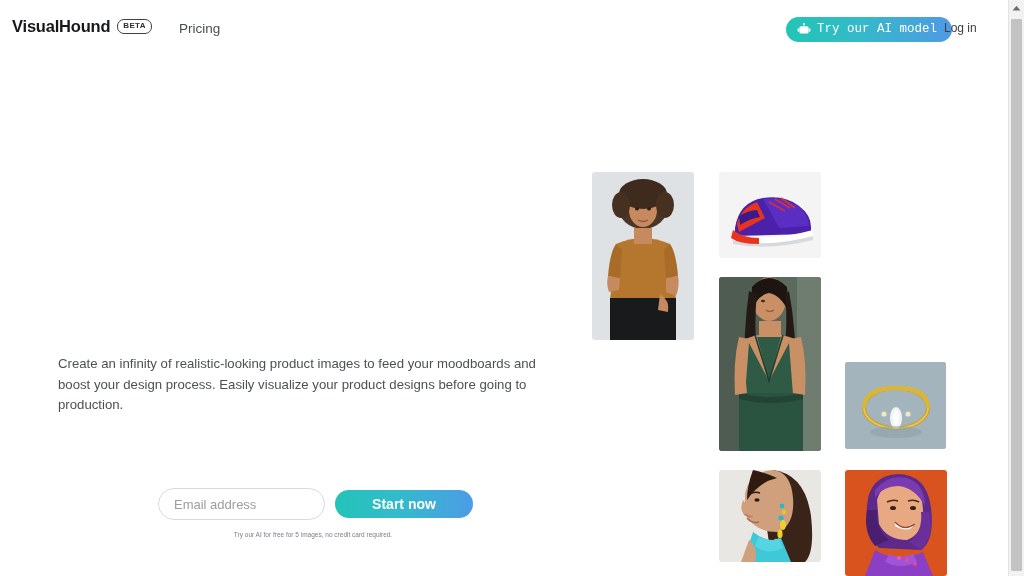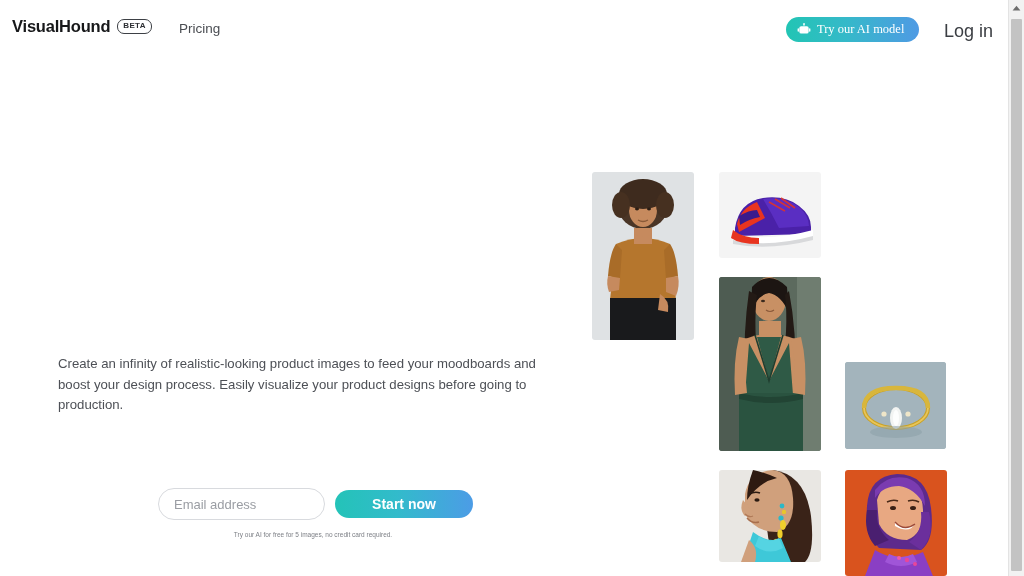--- a/index.html
+++ b/index.html
@@ -89,32 +89,32 @@
     height: 25px;
     padding: 0 15px 0 11px;
     display: inline-flex;
     align-items: center;
     gap: 6px;
     border: none;
     border-radius: 13px;
     background: linear-gradient(90deg, #22c5b4 0%, #35b9c9 45%, #4f9ae4 100%);
     color: #ffffff;
     font-size: 12.5px;
-    font-family: Liberation Serif, serif;
+    font-family: Liberation Mono, monospace;
     cursor: pointer;
     line-height: 1;
     white-space: nowrap;
   }
   .robot-icon { display: block; width: 14px; height: 14px; }
 
   .nav-login {
     position: absolute;
     left: 944px;
     top: 22px;
-    font-size: 18px;
+    font-size: 12px;
     color: #3b3e43;
     text-decoration: none;
     line-height: 1;
   }
 
   
   #hero-left {
     position: absolute;
     left: 58px;
     top: 322px;

